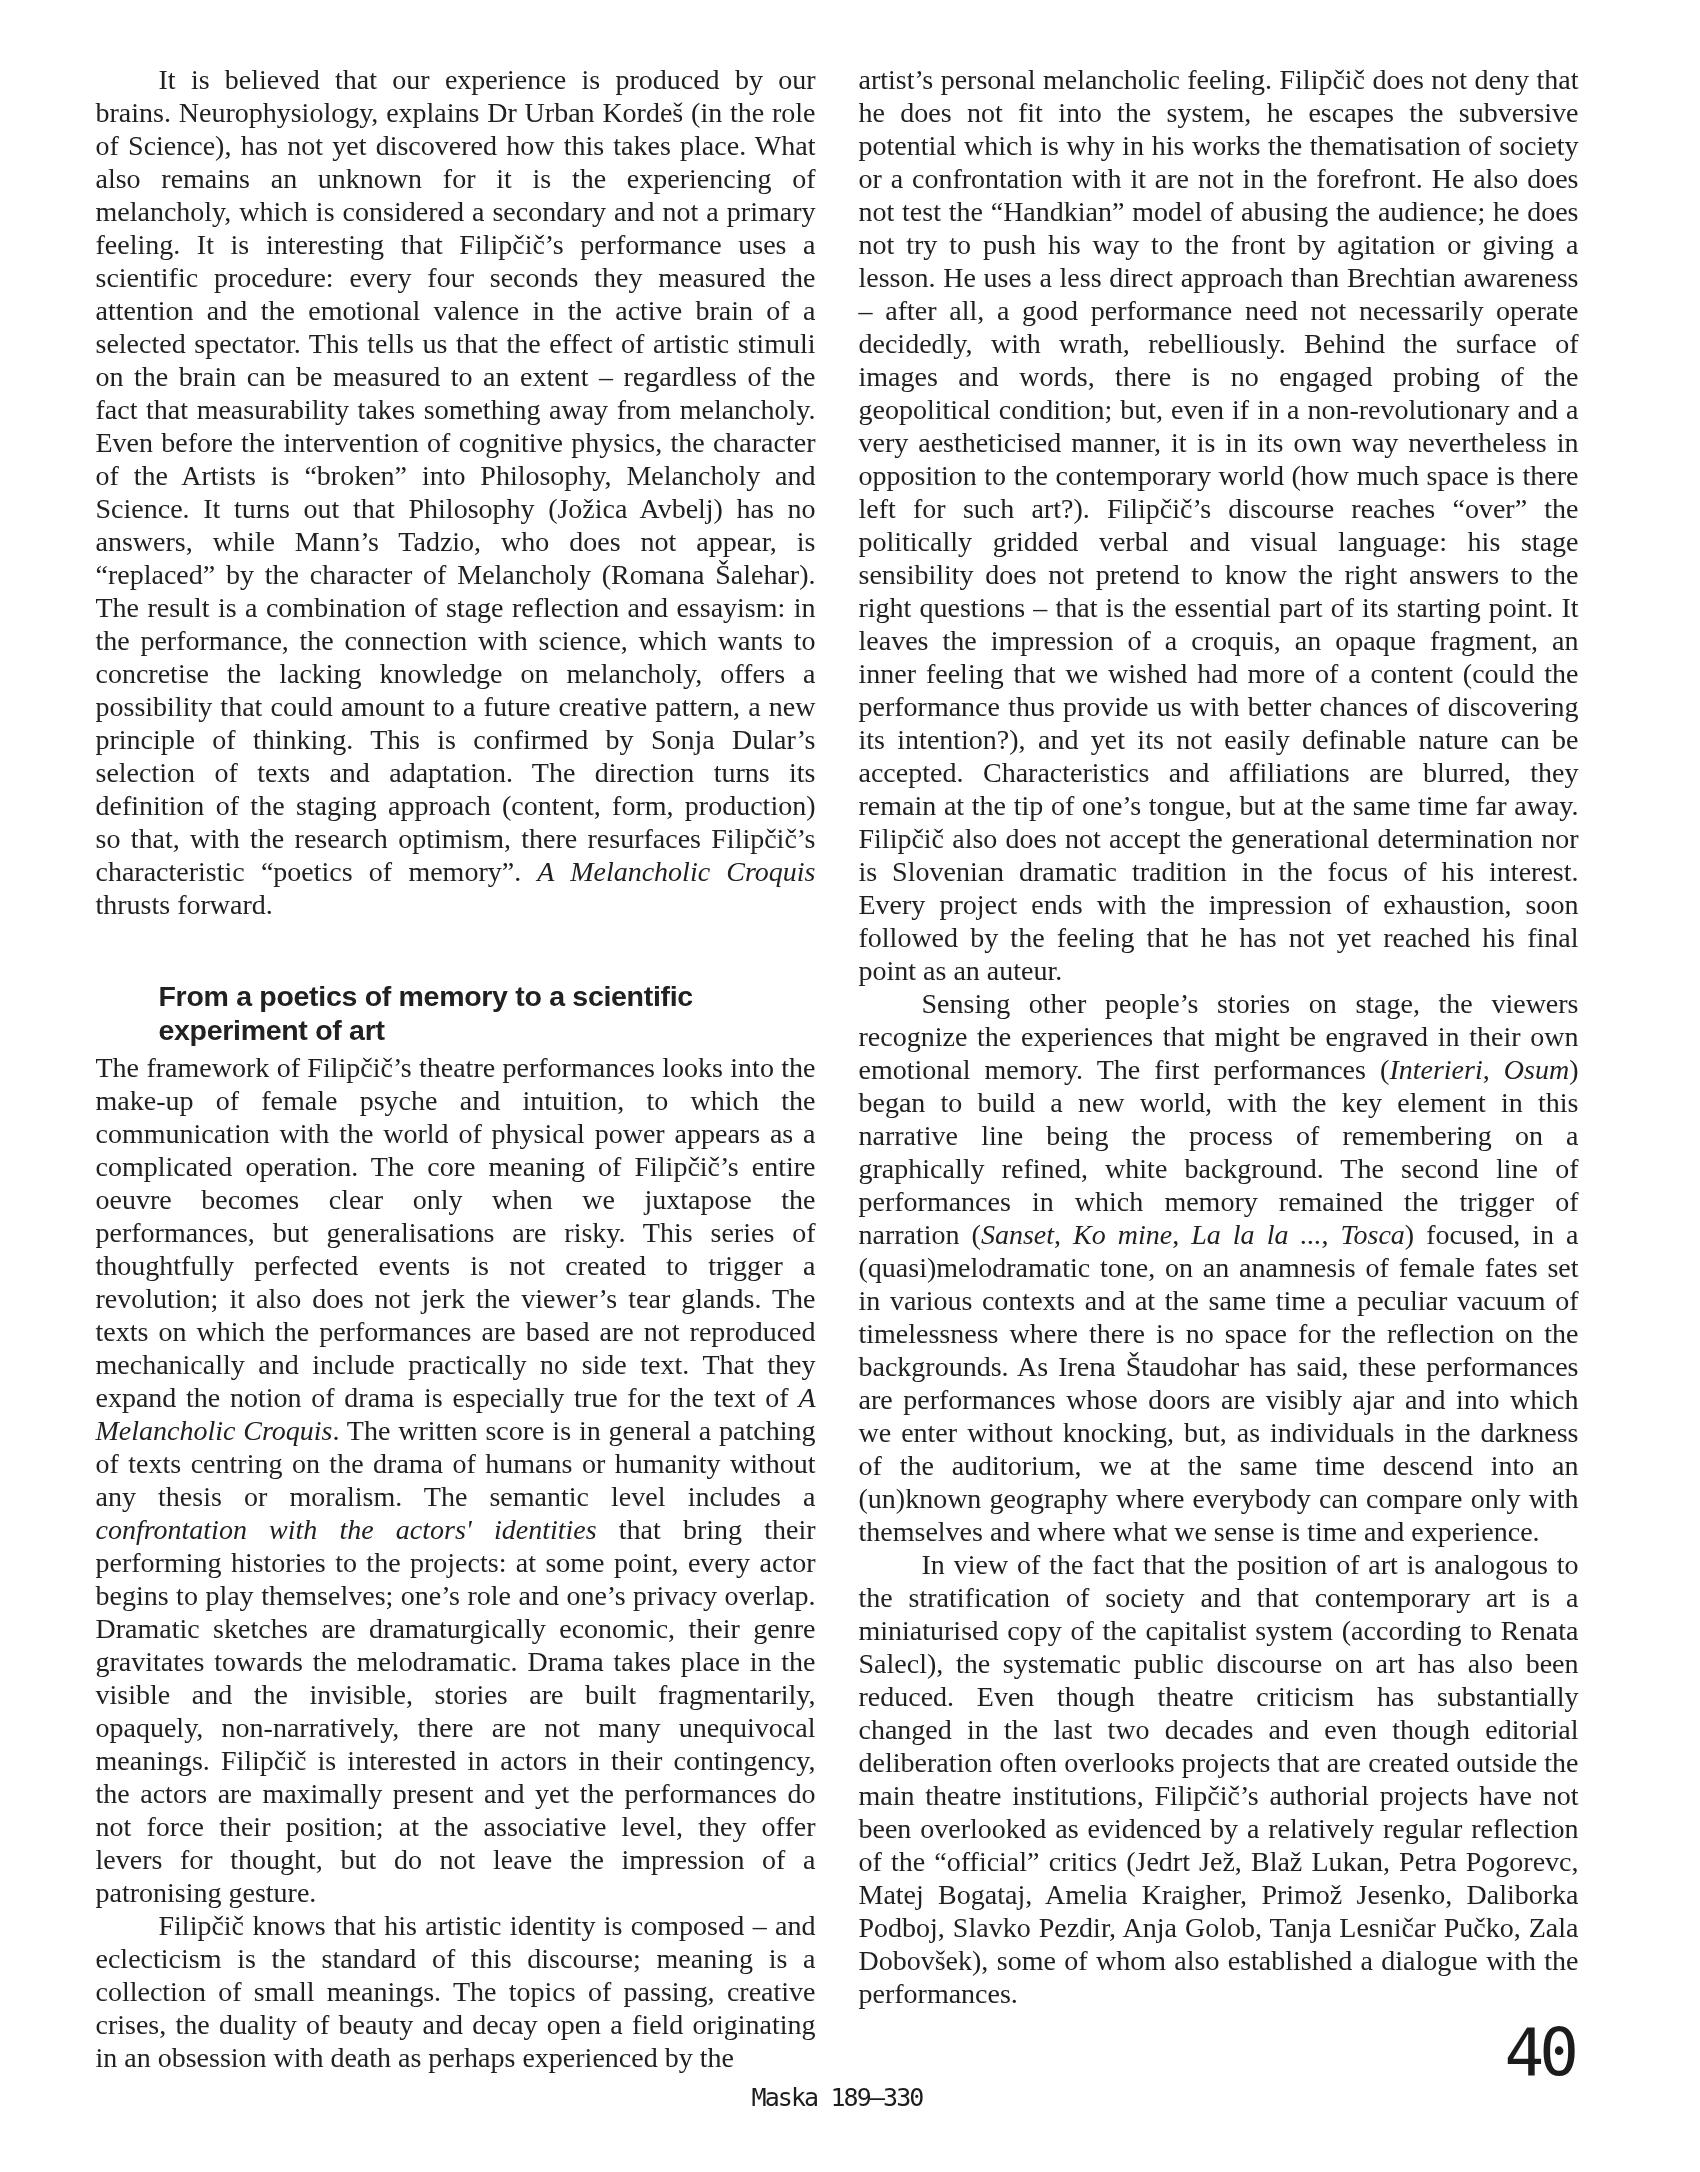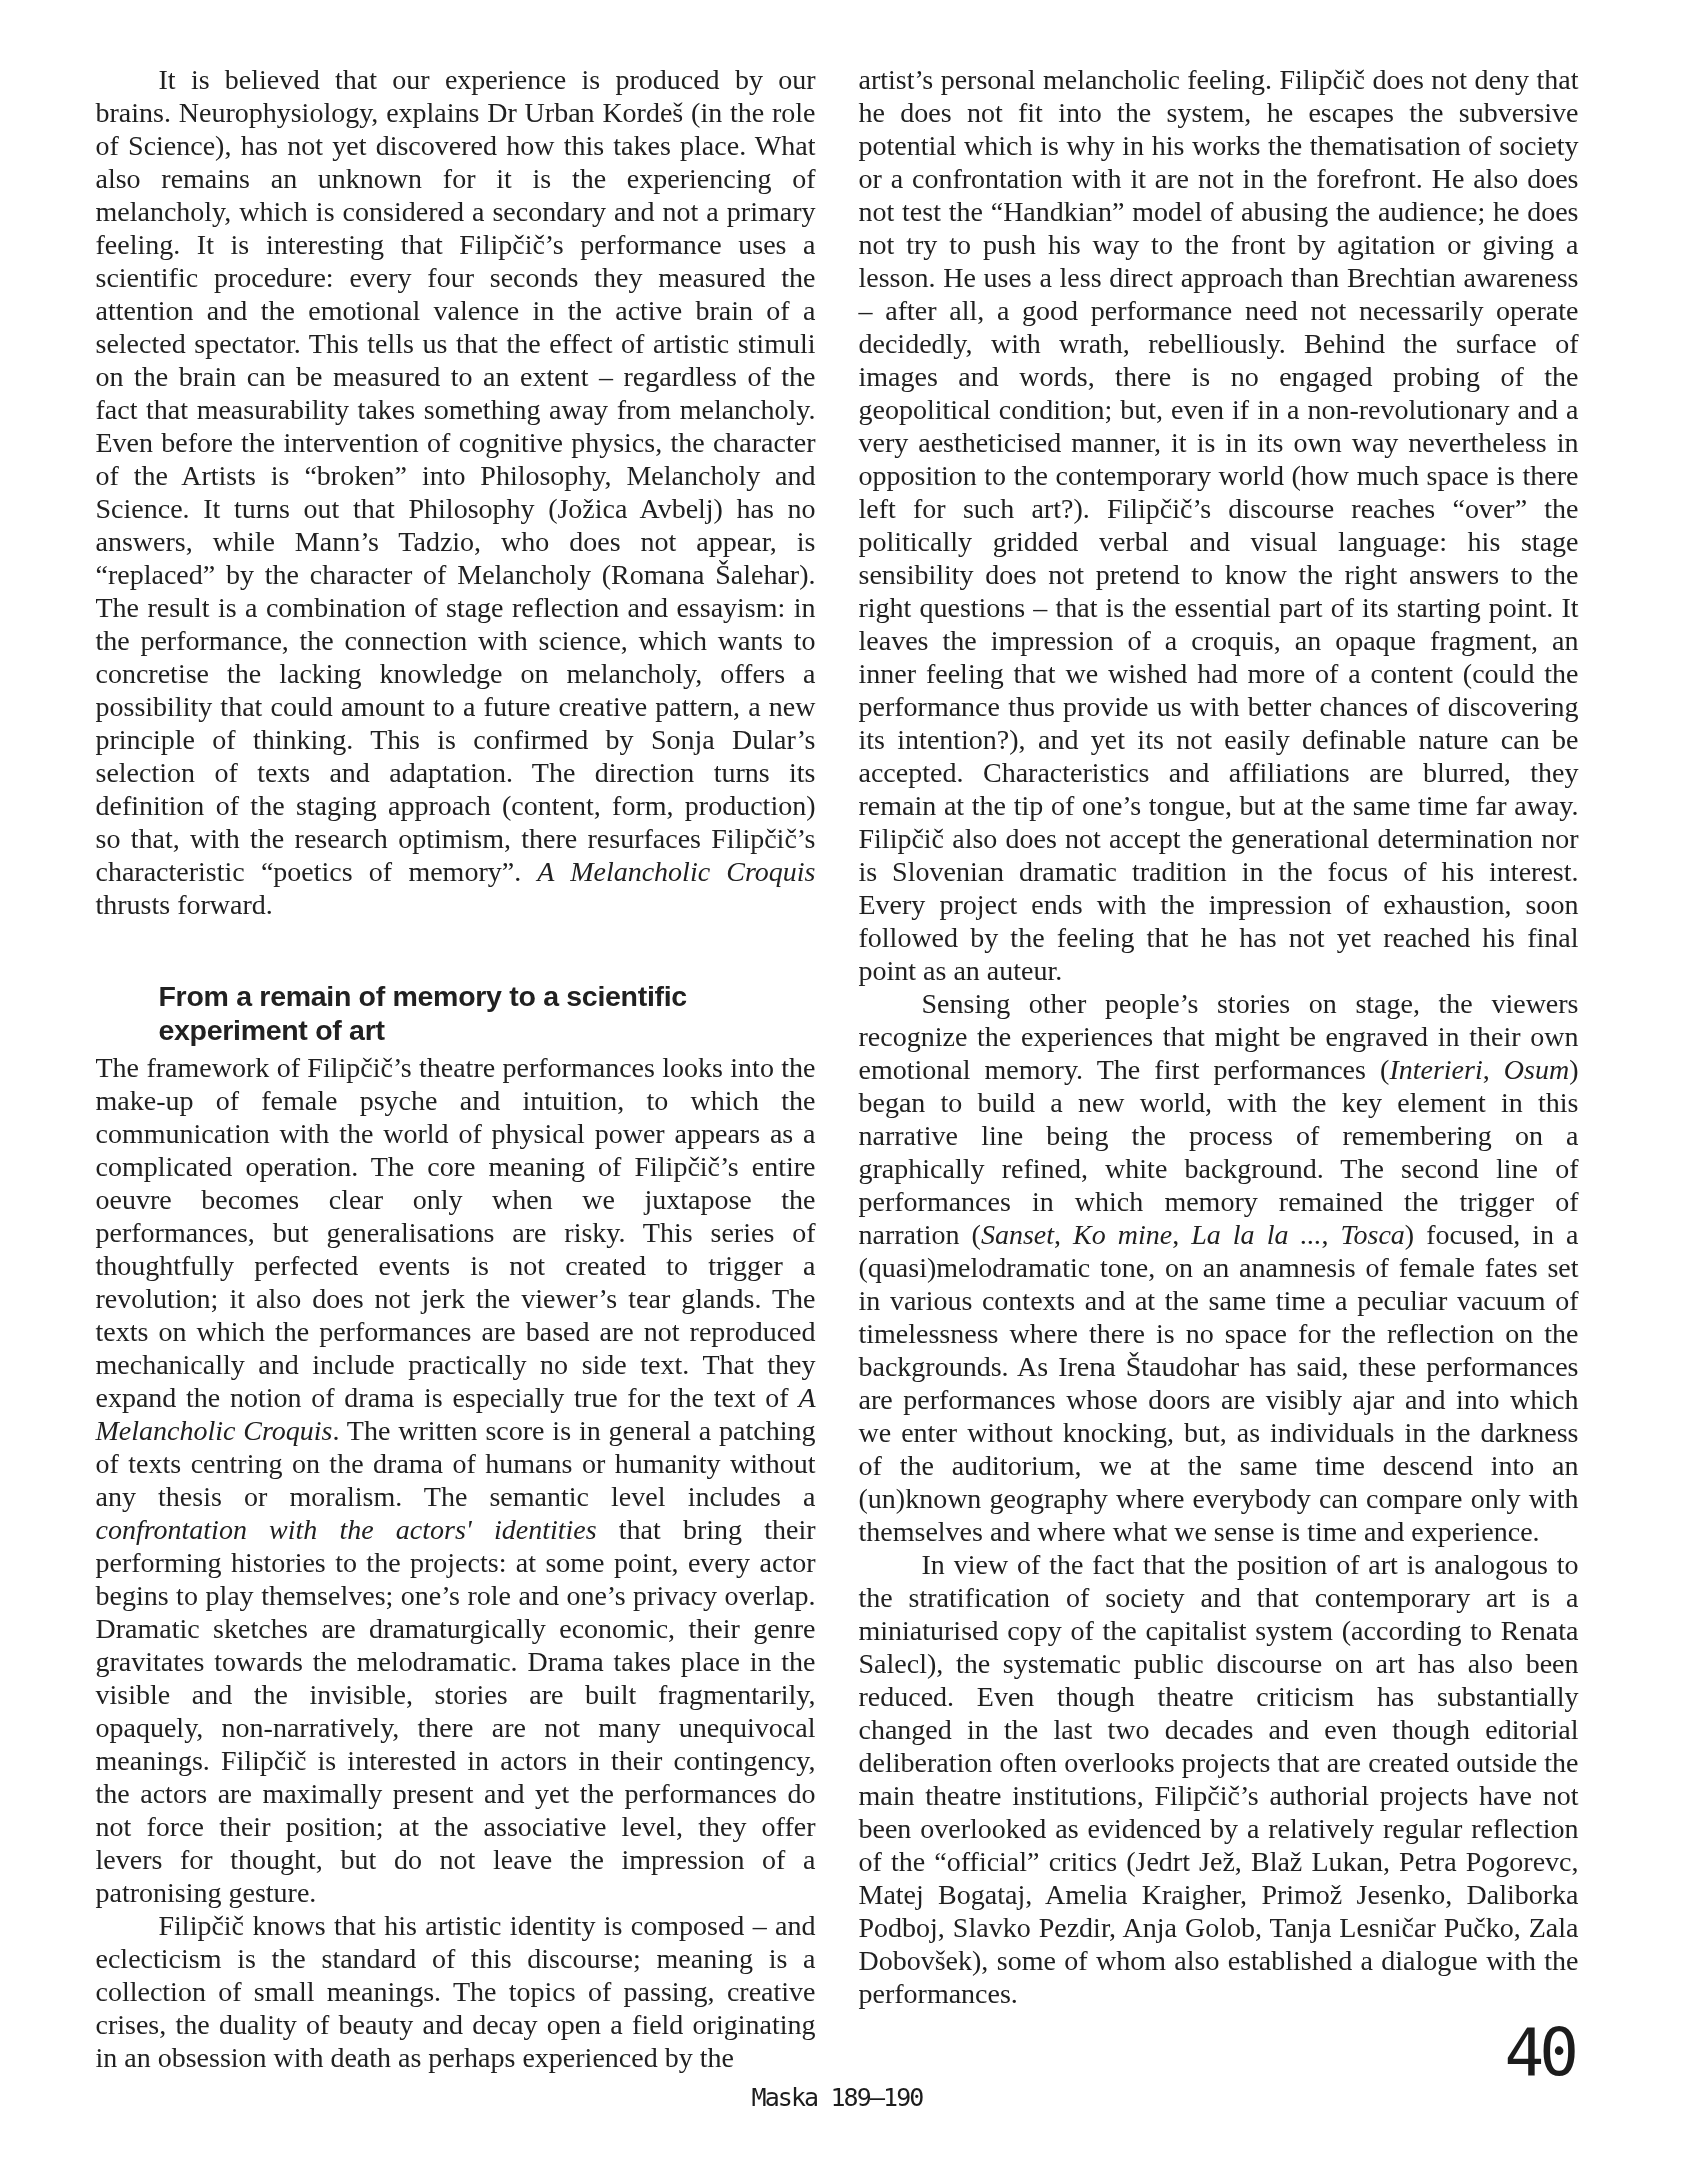--- a/index.html
+++ b/index.html
@@ -77,33 +77,33 @@
   }
 </style>
 </head>
 <body>
 
 <main class="page">
 
   <div class="columns">
     <section class="col">
         <p class="para indent"><span>It is believed that our experience is produced by our brains. Neurophysiology, explains Dr Urban Kordeš (in the role of Science), has not yet discovered how this takes place. What also remains an unknown for it is the experiencing of melancholy, which is considered a secondary and not a primary feeling. It is interesting that Filipčič’s performance uses a scientific procedure: every four seconds they measured the attention and the emotional valence in the active brain of a selected spectator. This tells us that the effect of artistic stimuli on the brain can be measured to an extent – regardless of the fact that measurability takes something away from melancholy. Even before the intervention of cognitive physics, the character of the Artists is “broken” into Philosophy, Melancholy and Science. It turns out that Philosophy (Jožica Avbelj) has no answers, while Mann’s Tadzio, who does not appear, is “replaced” by the character of Melancholy (Romana Šalehar). The result is a combination of stage reflection and essayism: in the performance, the connection with science, which wants to concretise the lacking knowledge on melancholy, offers a possibility that could amount to a future creative pattern, a new principle of thinking.  This is confirmed by Sonja Dular’s selection of texts and adaptation. The direction turns its definition of the staging approach (content, form, production) so that, with the research optimism, there resurfaces Filipčič’s characteristic “poetics of memory”. </span><em>A Melancholic Croquis</em><span> thrusts forward.</span></p>
-        <h2 class="heading">From a remain of memory to a scientific experiment of art</h2>
+        <h2 class="heading">From a poetics of memory to a scientific experiment of art</h2>
         <p class="para"><span>The framework of Filipčič’s theatre performances looks into the make-up of female psyche and intuition, to which the communication with the world of physical power appears as a complicated operation. The core meaning of Filipčič’s entire oeuvre becomes clear only when we juxtapose the performances, but generalisations are risky. This series of thoughtfully perfected events is not created to trigger a revolution; it also does not jerk the viewer’s tear glands. The texts on which the performances are based are not reproduced mechanically and include practically no side text. That they expand the notion of drama is especially true for the text of </span><em>A Melancholic Croquis</em><span>. The written score is in general a patching of texts centring on the drama of humans or humanity without any thesis or moralism. The semantic level includes a </span><em>confrontation with the actors' identities</em><span> that bring their performing histories to the projects: at some point, every actor begins to play themselves; one’s role and one’s privacy overlap. Dramatic sketches are dramaturgically economic, their genre gravitates towards the melodramatic. Drama takes place in the visible and the invisible, stories are built fragmentarily, opaquely, non-narratively, there are not many unequivocal meanings. Filipčič is interested in actors in their contingency, the actors are maximally present and yet the performances do not force their position; at the associative level, they offer levers for thought, but do not leave the impression of a patronising gesture.</span></p>
         <p class="para indent"><span>Filipčič knows that his artistic identity is composed – and eclecticism is the standard of this discourse; meaning is a collection of small meanings. The topics of passing, creative crises, the duality of beauty and decay open a field originating in an obsession with death as perhaps experienced by the</span></p>
       </section>
     <section class="col">
         <p class="para"><span>artist’s personal melancholic feeling. Filipčič does not deny that he does not fit into the system, he escapes the subversive potential which is why in his works the thematisation of society or a confrontation with it are not in the forefront. He also does not test the “Handkian” model of abusing the audience; he does not try to push his way to the front by agitation or giving a lesson. He uses a less direct approach than Brechtian awareness – after all, a good performance need not necessarily operate decidedly, with wrath, rebelliously. Behind the surface of images and words, there is no engaged probing of the geopolitical condition; but, even if in a non-revolutionary and a very aestheticised manner, it is in its own way nevertheless in opposition to the contemporary world (how much space is there left for such art?). Filipčič’s discourse reaches “over” the politically gridded verbal and visual language: his stage sensibility does not pretend to know the right answers to the right questions – that is the essential part of its starting point. It leaves the impression of a croquis, an opaque fragment, an inner feeling that we wished had more of a content (could the performance thus provide us with better chances of discovering its intention?), and yet its not easily definable nature can be accepted. Characteristics and affiliations are blurred, they remain at the tip of one’s tongue, but at the same time far away. Filipčič also does not accept the generational determination nor is Slovenian dramatic tradition in the focus of his interest. Every project ends with the impression of exhaustion, soon followed by the feeling that he has not yet reached his final point as an auteur.</span></p>
         <p class="para indent"><span>Sensing other people’s stories on stage, the viewers recognize the experiences that might be engraved in their own emotional memory. The first performances (</span><em>Interieri</em><span>, </span><em>Osum</em><span>) began to build a new world, with the key element in this narrative line being the process of remembering on a graphically refined, white background. The second line of performances in which memory remained the trigger of narration (</span><em>Sanset</em><span>, </span><em>Ko mine</em><span>, </span><em>La la la ...</em><span>, </span><em>Tosca</em><span>) focused, in a (quasi)melodramatic tone, on an anamnesis of female fates set in various contexts and at the same time a peculiar vacuum of timelessness where there is no space for the reflection on the backgrounds. As Irena Štaudohar has said, these performances are performances whose doors are visibly ajar and into which we enter without knocking, but, as individuals in the darkness of the auditorium, we at the same time descend into an (un)known geography where everybody can compare only with themselves and where what we sense is time and experience.</span></p>
         <p class="para indent"><span>In view of the fact that the position of art is analogous to the stratification of society and that contemporary art is a miniaturised copy of the capitalist system (according to Renata Salecl), the systematic public discourse on art has also been reduced. Even though theatre criticism has substantially changed in the last two decades and even though editorial deliberation often overlooks projects that are created outside the main theatre institutions, Filipčič’s authorial projects have not been overlooked as evidenced by a relatively regular reflection of the “official” critics (Jedrt Jež, Blaž Lukan, Petra Pogorevc, Matej Bogataj, Amelia Kraigher, Primož Jesenko, Daliborka Podboj, Slavko Pezdir, Anja Golob, Tanja Lesničar Pučko, Zala Dobovšek), some of whom also established a dialogue with the performances.</span></p>
       </section>
   </div>
 
   <footer>
     <div class="footer-center">
-      <div>Maska 189–190</div>
+      <div>Maska 189–330</div>
       
     </div>
     <div class="page-number">40</div>
   </footer>
 
 </main>
 
 
 </body></html>

